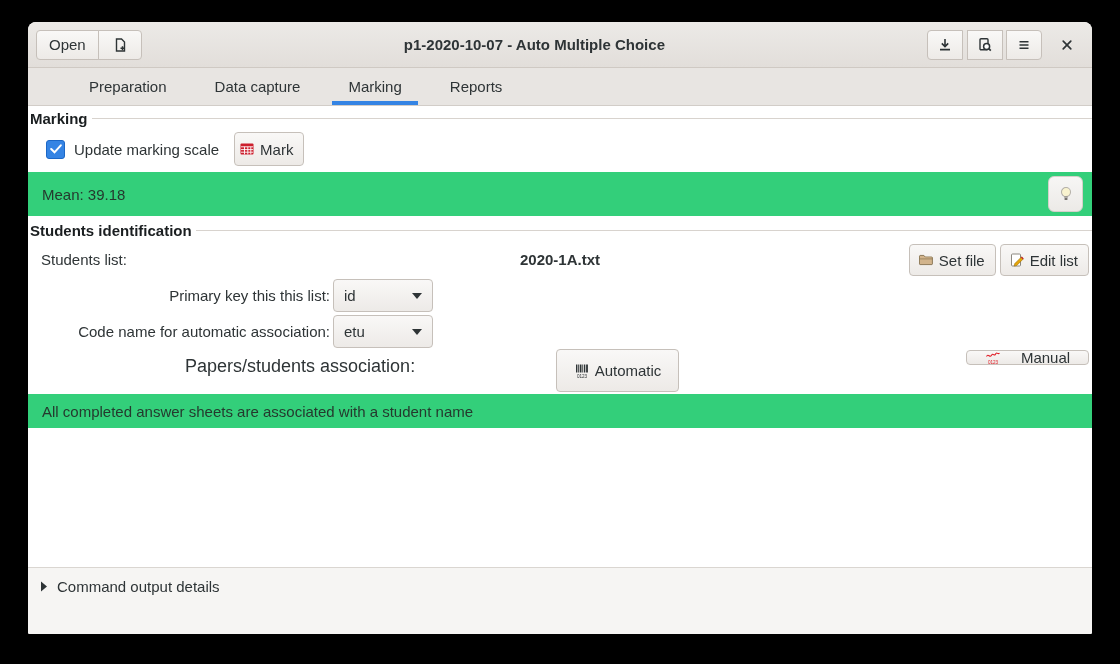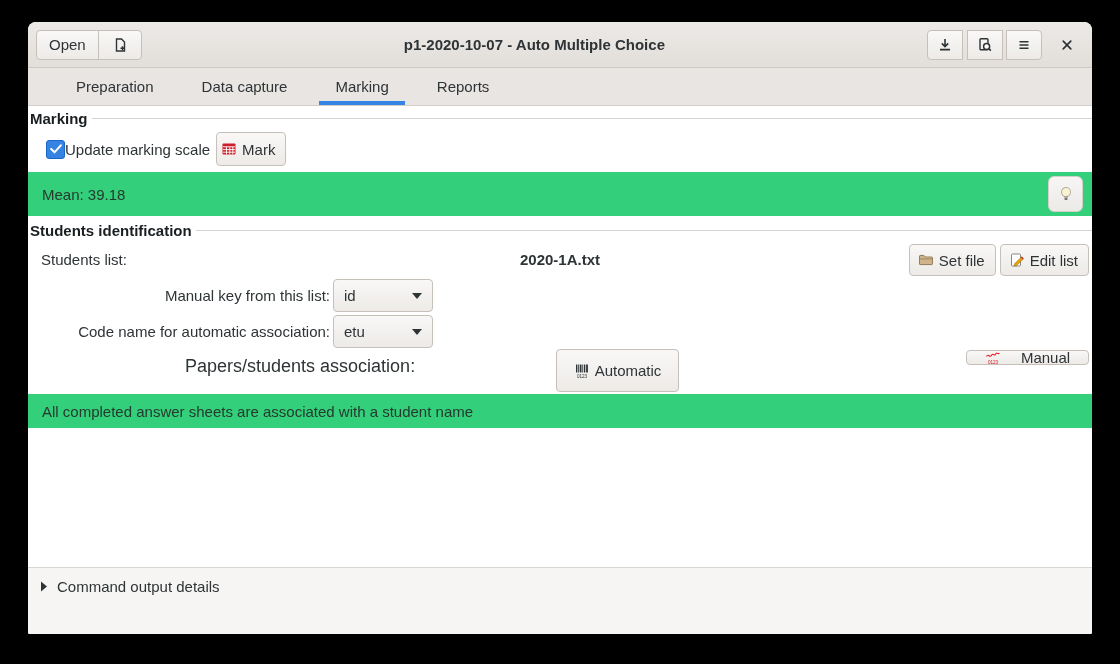--- a/index.html
+++ b/index.html
@@ -22,34 +22,34 @@
   .linked .btn:first-child { border-radius:4px 0 0 4px; margin-left:0; }
   .linked .btn:last-child { border-radius:0 4px 4px 0; }
   .icon-btn { width:44px; padding:0; }
   .hb-right .icon-btn { width:36px; }
   .flat-btn { background:none; border:none; width:34px; height:30px; display:inline-flex;
               align-items:center; justify-content:center; margin-left:8px; }
   .icon16 { width:16px; height:16px; display:block; }
 
   
   .tabbar { height:38px; flex:0 0 38px; background:#e8e5e2; border-bottom:1px solid #d2cdc8;
-            display:flex; align-items:stretch; padding-left:24px; }
+            display:flex; align-items:stretch; padding-left:37px; }
   .tab { display:flex; align-items:center; padding:0 16px; margin:0 8px; font-size:15px;
          color:#2e3436; position:relative; }
   .tab.active::after { content:""; position:absolute; left:0; right:0; bottom:0; height:4px;
                        background:#3584e4; }
 
   
   .content { position:relative; flex:1; background:#ffffff; }
 
   .frame-label { position:absolute; left:2px; right:0; display:flex; align-items:center; }
   .frame-label .cap { font-weight:bold; font-size:15px; color:#1a1e20; white-space:nowrap; }
   .frame-label .rule { flex:1; height:1px; background:#d8d3ce; margin-left:4px; }
 
-  .row-update { position:absolute; left:18px; top:25px; height:36px; display:flex; align-items:center; }
+  .row-update { position:absolute; left:18px; top:25px; height:36px; display:flex; align-items:center; gap:9px; }
   .checkbox { width:19px; height:19px; border-radius:3px; background:#3584e4; border:1px solid #1c67c6;
               display:inline-flex; align-items:center; justify-content:center; }
   .row-update .lbl { font-size:15px; }
   .mark-btn { height:34px; margin-left:6px; padding:0 10px 0 4px; }
 
   .infobar { position:absolute; left:0; right:0; background:#33cf7a; display:flex; align-items:center;
              padding:0 14px; font-size:15px; color:#25392e; }
   .infobar-mean { top:66px; height:44px; }
   .infobar-assoc { top:288px; height:34px; }
   .bulb-btn { position:absolute; right:9px; top:4px; width:35px; height:36px; border-radius:6px;
@@ -195,21 +195,21 @@
           <svg class="icon16" viewBox="0 0 16 16">
             <rect x="2.5" y="2" width="9" height="12" rx="1" fill="#fff" stroke="#8c8880" stroke-width="1"></rect>
             <path d="M5.8 11.6l6.6-6.6 1.9 1.9-6.6 6.6-2.5.6z" fill="#e5a50a" stroke="#9c6f07" stroke-width="0.6"></path>
             <path d="M12.4 5l1.9 1.9" stroke="#c01c28" stroke-width="1.2"></path>
           </svg>
           <span>Edit list</span>
         </button>
       </span>
     </div>
 
-    <span class="combo-row-label" style="top:181px;">Manual key from this list:</span>
+    <span class="combo-row-label" style="top:181px;">Primary key this this list:</span>
     <button class="btn combo" style="top:173px;">
       <span>id</span>
       <svg class="arr" viewBox="0 0 10 6">
           <path d="M0 0h10L5 6z" fill="#2e3436"></path>
         </svg>
     </button>
 
     <span class="combo-row-label" style="top:217px;">Code name for automatic association:</span>
     <button class="btn combo" style="top:209px;">
       <span>etu</span>

